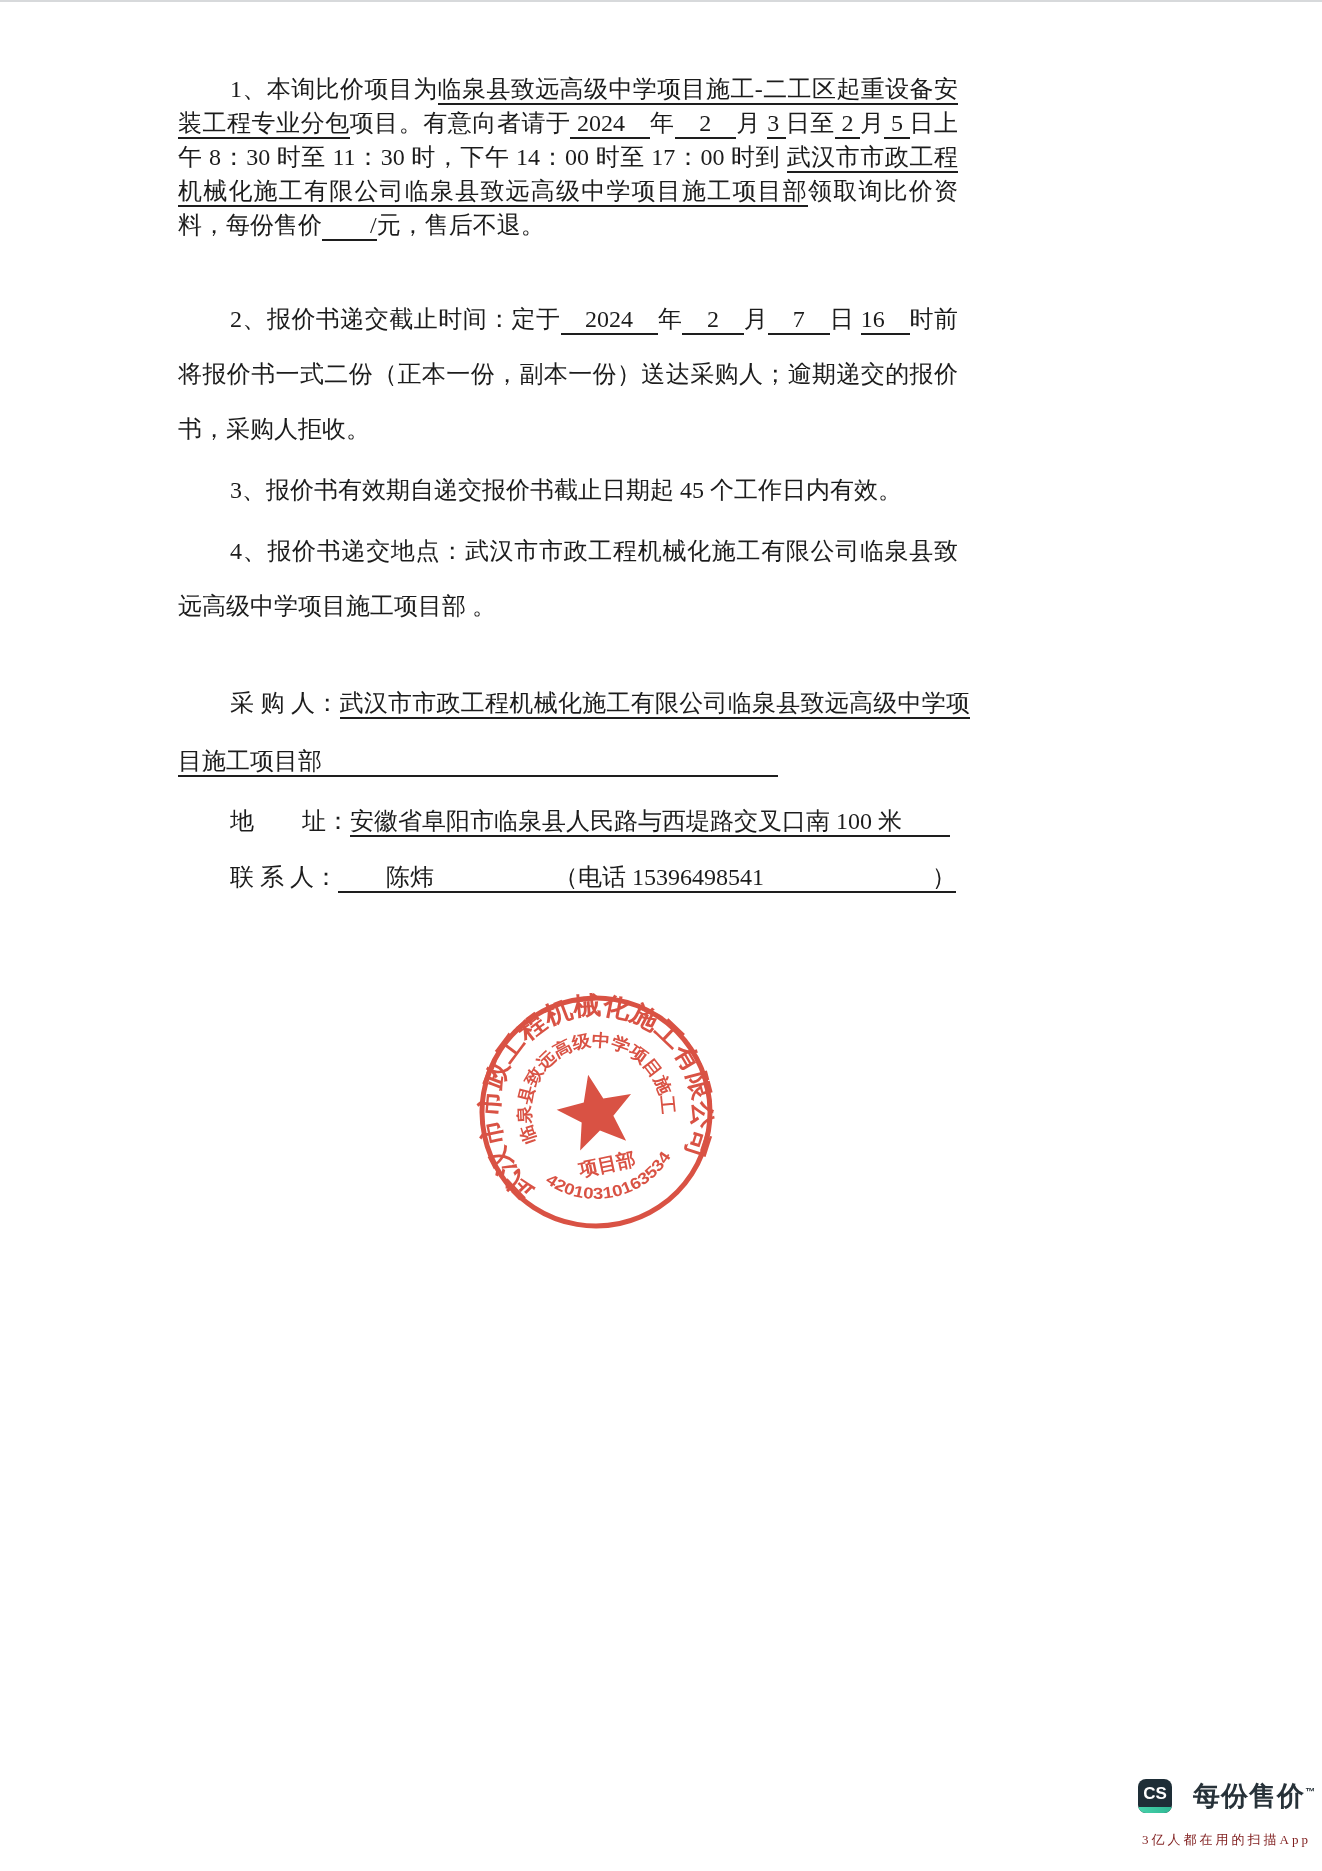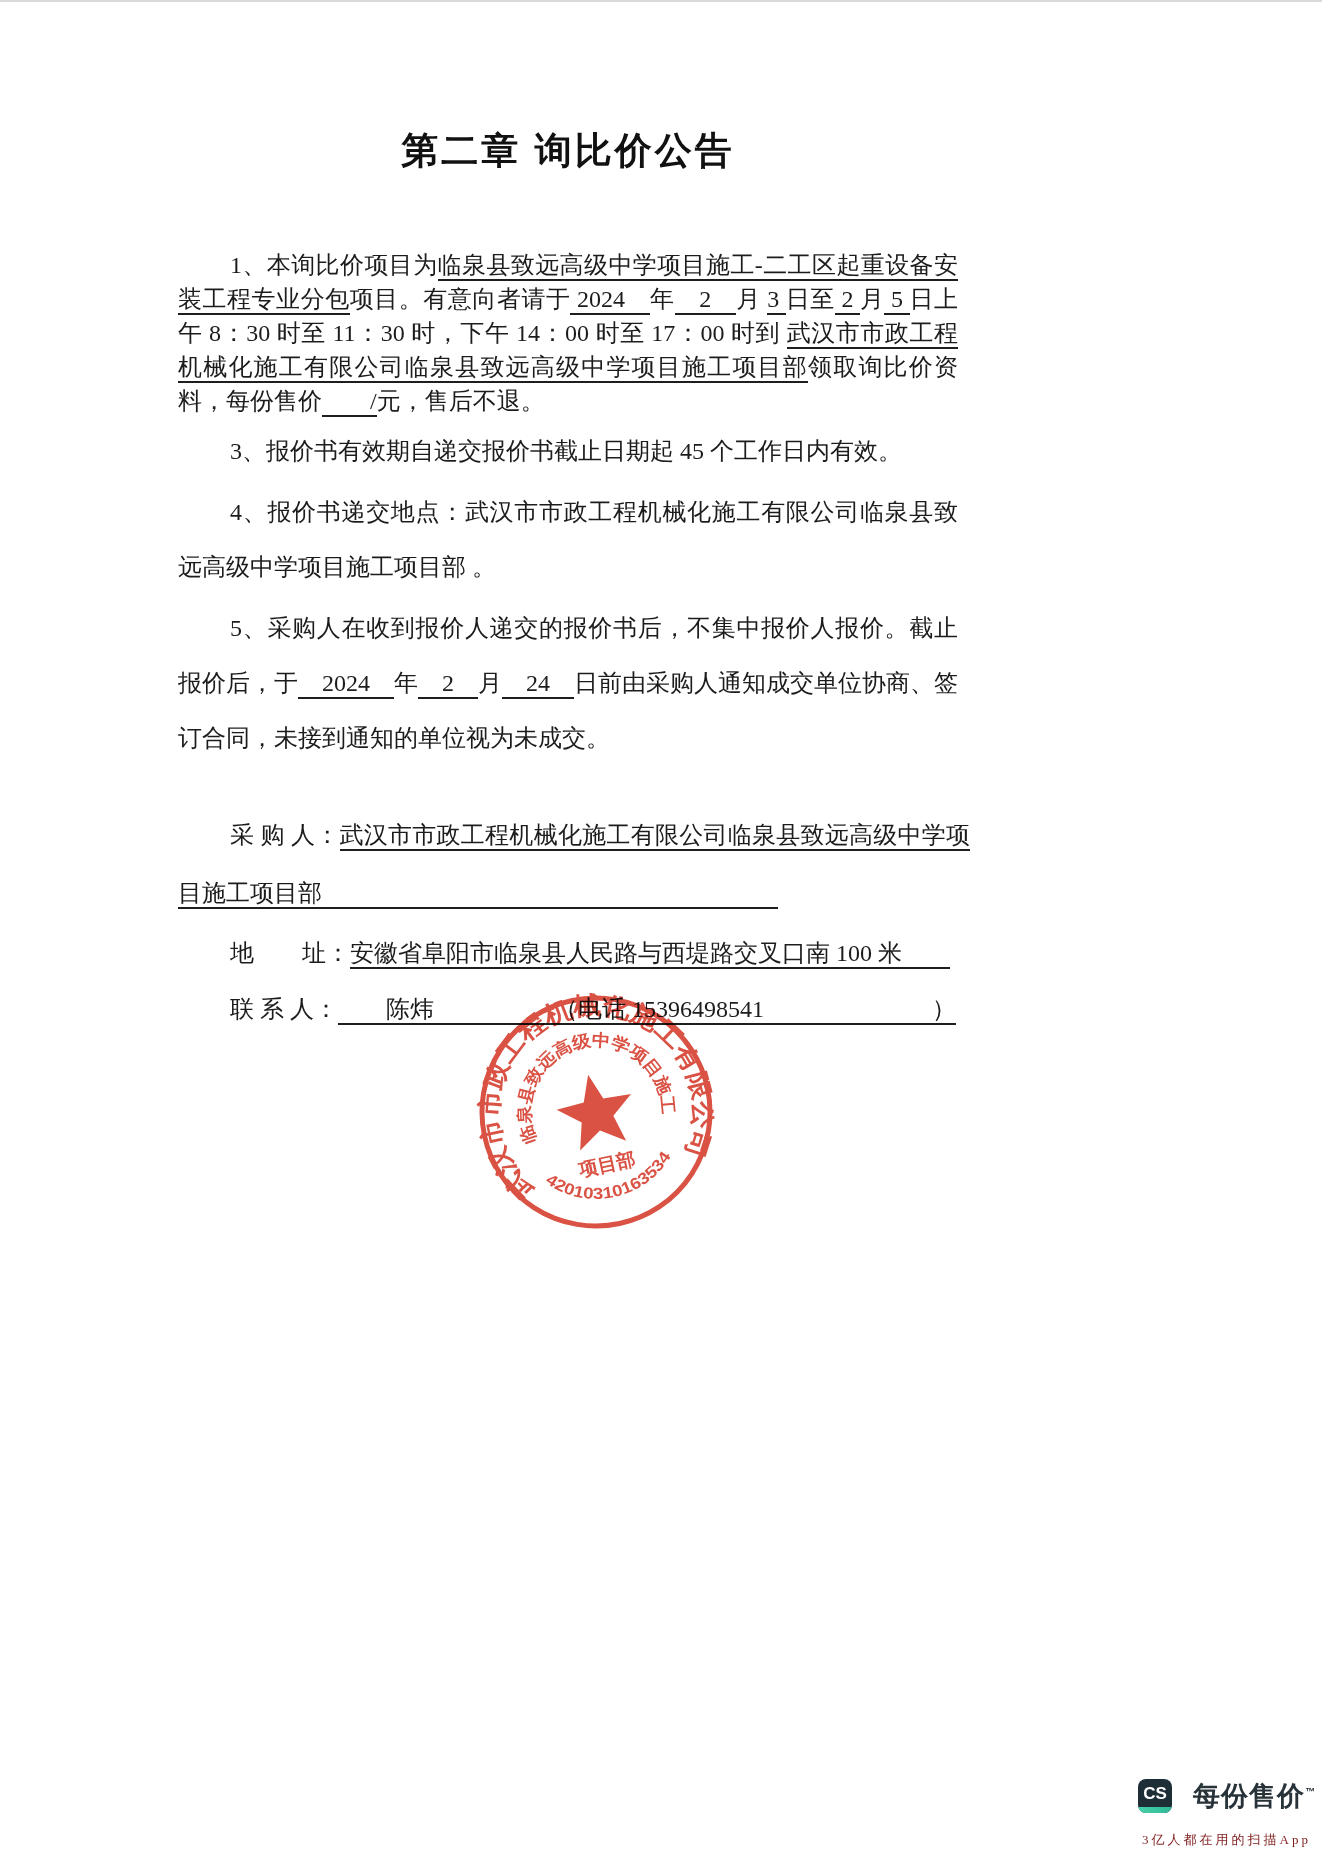--- a/index.html
+++ b/index.html
@@ -63,30 +63,29 @@
     font-family:Liberation Serif, serif;
     font-size:13px; color:#7f1d1d; letter-spacing:3px;
   }
 </style>
 </head>
 <body>
 
 <div class="page">
 
   <div class="content">
-    <h1 class="title">第二章 询比价公告</h1>
 
     <p class="para single indent p1"><span>1、本询比价项目为</span><span class="u">临泉县致远高级中学项目施工-二工区起重设备安装工程专业分包</span><span>项目。有意向者请于</span><span class="u"> 2024　</span><span>年</span><span class="u">　2　</span><span>月 </span><span class="u">3 </span><span>日至</span><span class="u"> 2 </span><span>月</span><span class="u"> 5 </span><span>日上午 8：30 时至 11：30 时，下午 14：00 时至 17：00 时到 </span><span class="u">武汉市市政工程机械化施工有限公司临泉县致远高级中学项目施工项目部</span><span>领取询比价资料，每份售价</span><span class="u">　　/</span><span>元，售后不退。</span></p>
 
+    <p class="para double indent p2"><span>2、报价书递交截止时间：定于</span><span class="u">　2024　</span><span>年</span><span class="u">　2　</span><span>月</span><span class="u">　7　</span><span>日 </span><span class="u">16　</span><span>时前将报价书一式二份（正本一份，副本一份）送达采购人；逾期递交的报价书，采购人拒收。</span></p>
 
     <p class="para double indent"><span>3、报价书有效期自递交报价书截止日期起 45 个工作日内有效。</span></p>
 
     <p class="para double indent"><span>4、报价书递交地点：武汉市市政工程机械化施工有限公司临泉县致远高级中学项目施工项目部 。</span></p>
 
-    <p class="para double indent"><span>5、采购人在收到报价人递交的报价书后，不集中报价人报价。截止报价后，于</span><span class="u">　2024　</span><span>年</span><span class="u">　2　</span><span>月</span><span class="u">　24　</span><span>日前由采购人通知成交单位协商、签订合同，未接到通知的单位视为未成交。</span></p>
 
     <div class="footer">
       <p class="para buyer indent"><span>采 购 人：</span><span class="u">武汉市市政工程机械化施工有限公司临泉县致远高级中学项目施工项目部</span><span class="u">　　　　　　　　　　　　　　　　　　　</span></p>
       <p class="para addr indent"><span>地　　址：</span><span class="u">安徽省阜阳市临泉县人民路与西堤路交叉口南 100 米</span><span class="u">　　</span></p>
       <p class="para addr indent"><span>联 系 人：</span><span class="u">　　陈炜　　　　　</span><span class="u">（电话 15396498541　　　　　　　）</span></p>
     </div>
   </div>
 
   <svg class="stamp" viewBox="0 0 252 252">
     <circle cx="126" cy="126" r="114" fill="none" stroke-width="5" stroke="#d43a2a"></circle>

